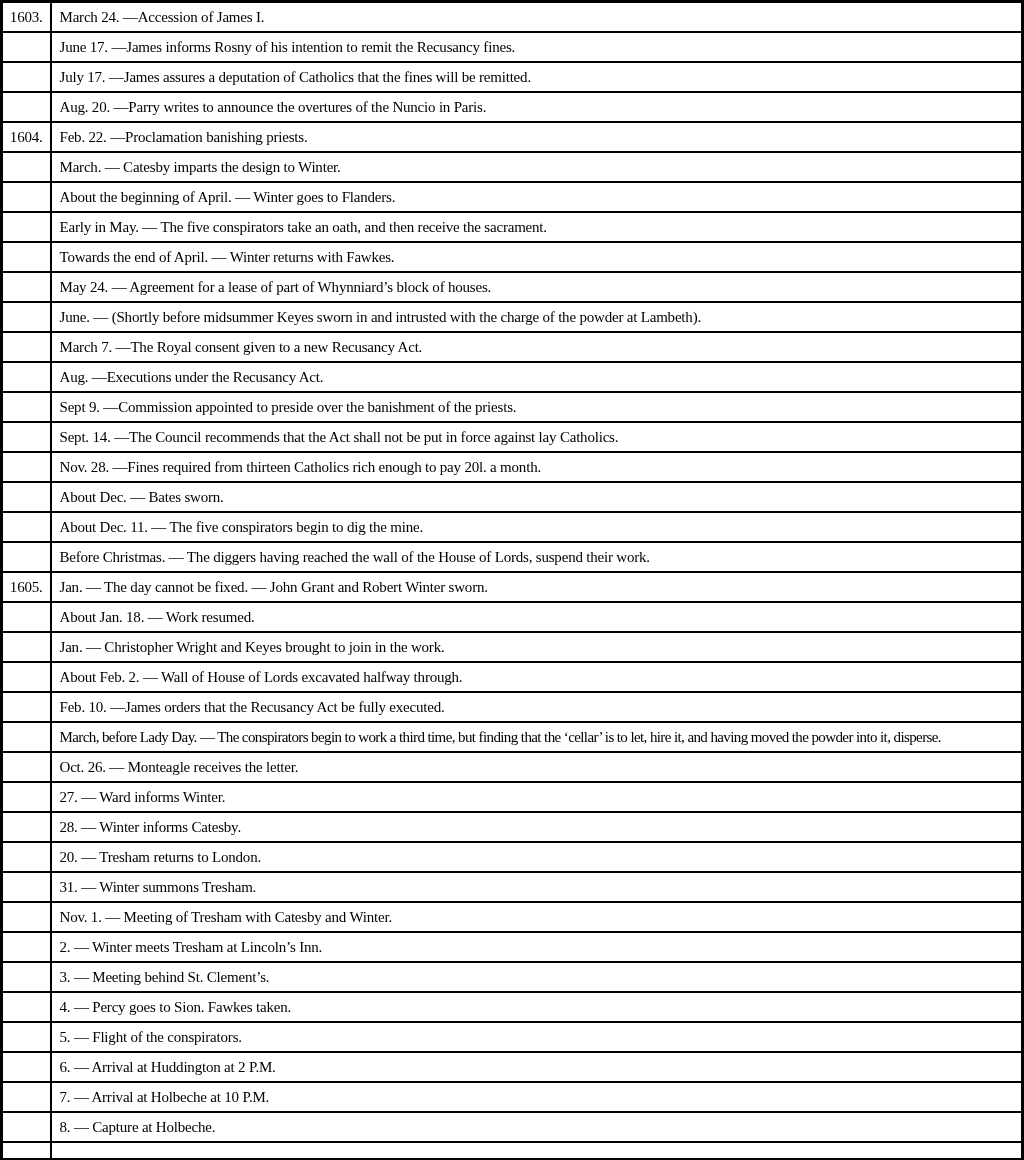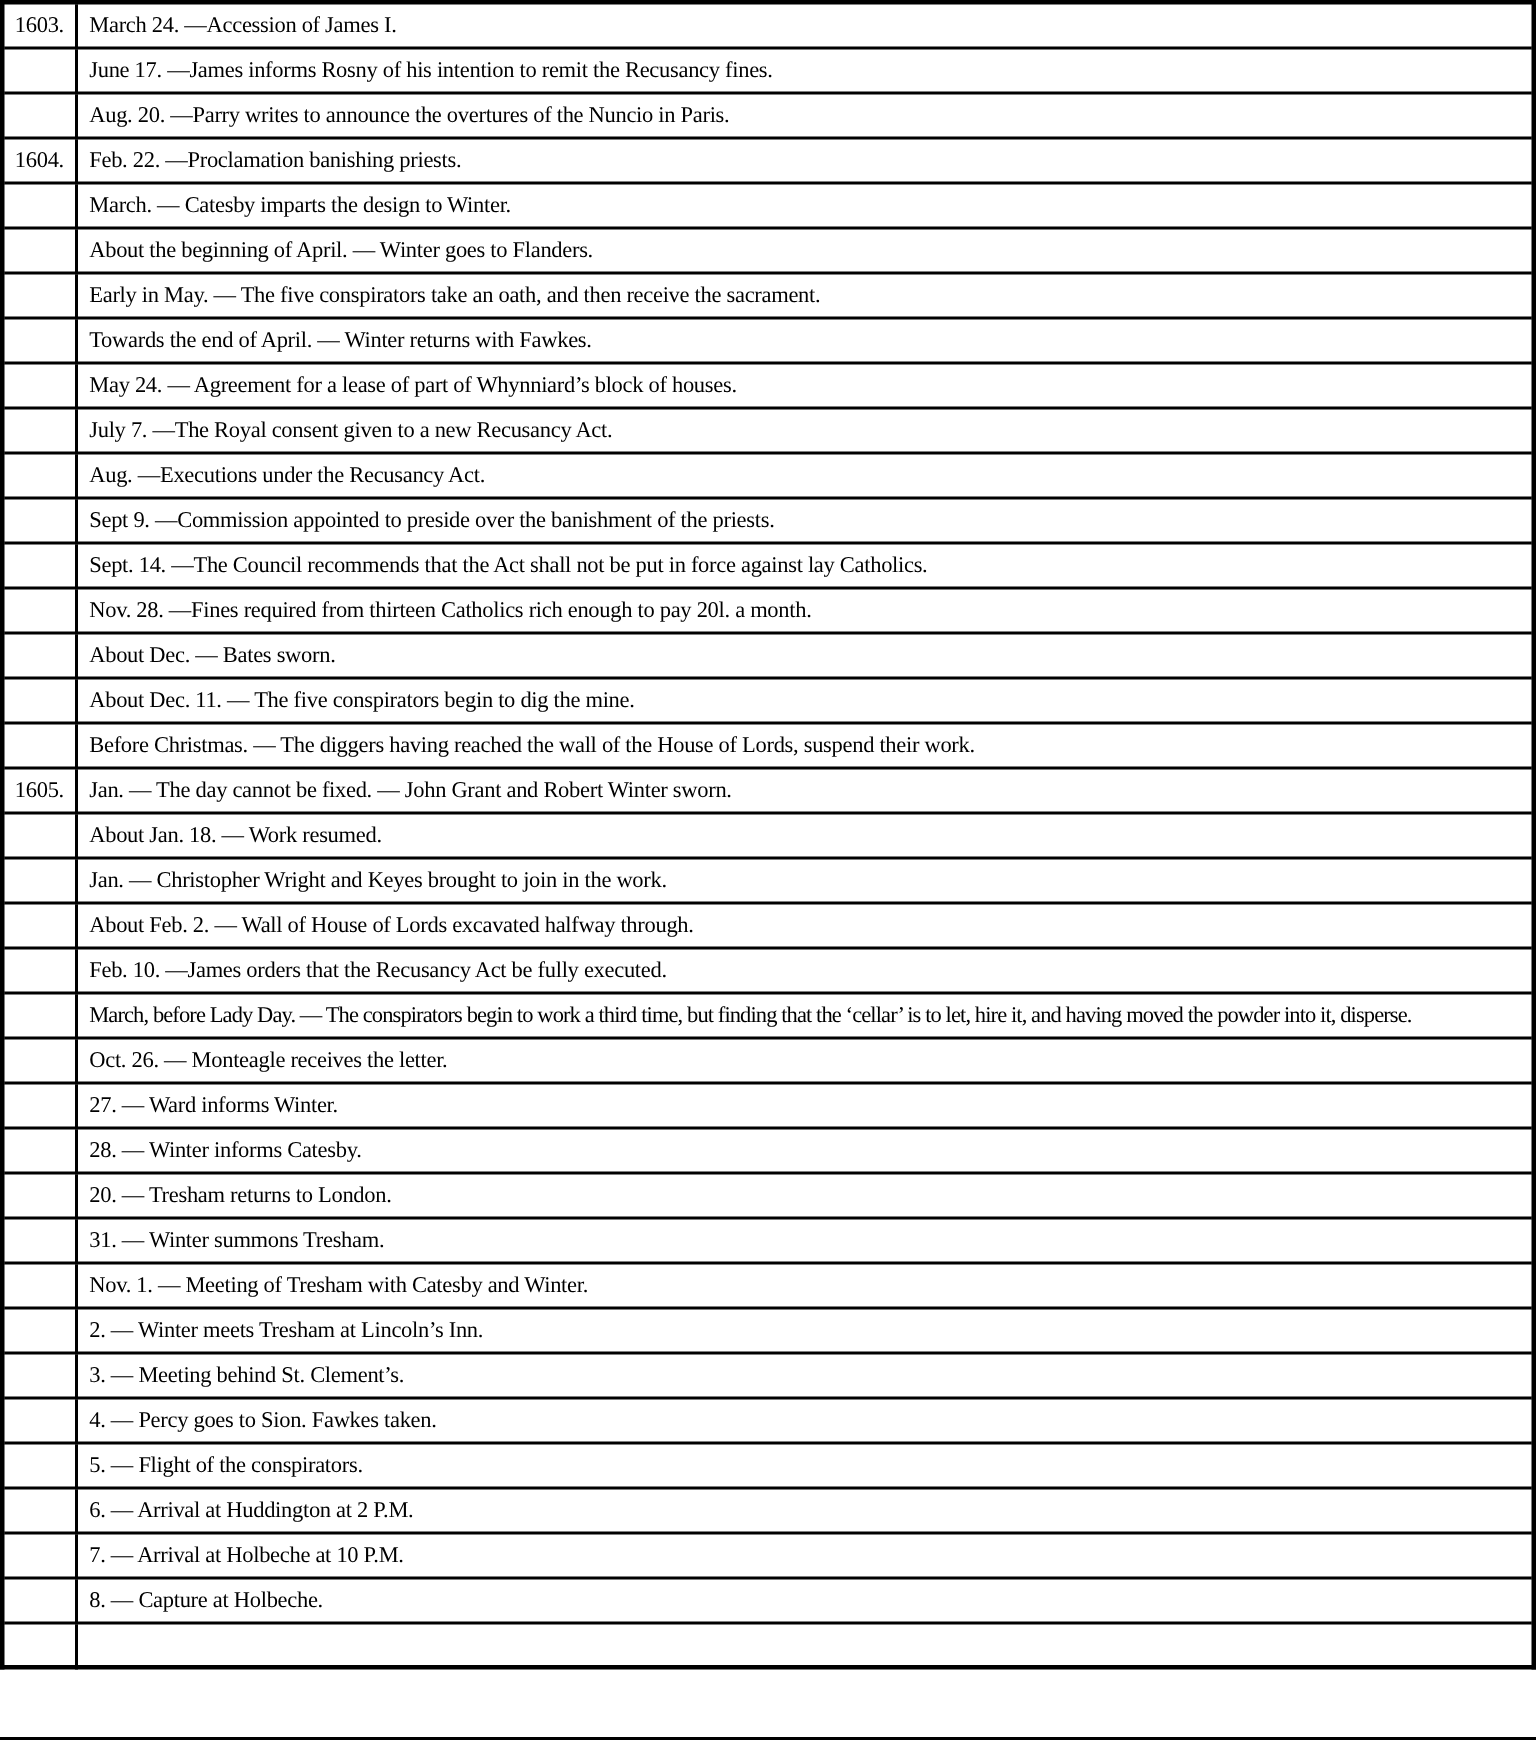--- a/index.html
+++ b/index.html
@@ -59,20 +59,24 @@
         <tr class="row-single">
     <td class="year-cell">1603.</td>
     <td class="event-cell"><span class="roman">March 24. </span><span class="italic">—Accession of James I.</span></td>
   </tr>
         <tr class="row-single">
     <td class="year-cell"></td>
     <td class="event-cell"><span class="roman">June 17. </span><span class="italic">—James informs Rosny of his intention to remit the Recusancy fines.</span></td>
   </tr>
         <tr class="row-single">
     <td class="year-cell"></td>
+    <td class="event-cell"><span class="roman">July 17. </span><span class="italic">—James assures a deputation of Catholics that the fines will be remitted.</span></td>
+  </tr>
+        <tr class="row-single">
+    <td class="year-cell"></td>
     <td class="event-cell"><span class="roman">Aug. 20. </span><span class="italic">—Parry writes to announce the overtures of the Nuncio in Paris.</span></td>
   </tr>
         <tr class="row-single">
     <td class="year-cell">1604.</td>
     <td class="event-cell"><span class="roman">Feb. 22. </span><span class="italic">—Proclamation banishing priests.</span></td>
   </tr>
         <tr class="row-single">
     <td class="year-cell"></td>
     <td class="event-cell"><span class="roman">March. — Catesby imparts the design to Winter.</span><span class="italic"></span></td>
   </tr>
@@ -87,21 +91,25 @@
         <tr class="row-single">
     <td class="year-cell"></td>
     <td class="event-cell"><span class="roman">Towards the end of April. — Winter returns with Fawkes.</span><span class="italic"></span></td>
   </tr>
         <tr class="row-single">
     <td class="year-cell"></td>
     <td class="event-cell"><span class="roman">May 24. — Agreement for a lease of part of Whynniard’s block of houses.</span><span class="italic"></span></td>
   </tr>
         <tr class="row-single">
     <td class="year-cell"></td>
-    <td class="event-cell"><span class="roman">July 7. </span><span class="italic">—The Royal consent given to a new Recusancy Act.</span></td>
+    <td class="event-cell"><span class="roman">June. — (Shortly before midsummer Keyes sworn in and intrusted with the charge of the powder at Lambeth).</span><span class="italic"></span></td>
+  </tr>
+        <tr class="row-single">
+    <td class="year-cell"></td>
+    <td class="event-cell"><span class="roman">March 7. </span><span class="italic">—The Royal consent given to a new Recusancy Act.</span></td>
   </tr>
         <tr class="row-single">
     <td class="year-cell"></td>
     <td class="event-cell"><span class="roman">Aug. </span><span class="italic">—Executions under the Recusancy Act.</span></td>
   </tr>
         <tr class="row-single">
     <td class="year-cell"></td>
     <td class="event-cell"><span class="roman">Sept 9. </span><span class="italic">—Commission appointed to preside over the banishment of the priests.</span></td>
   </tr>
         <tr class="row-single">

